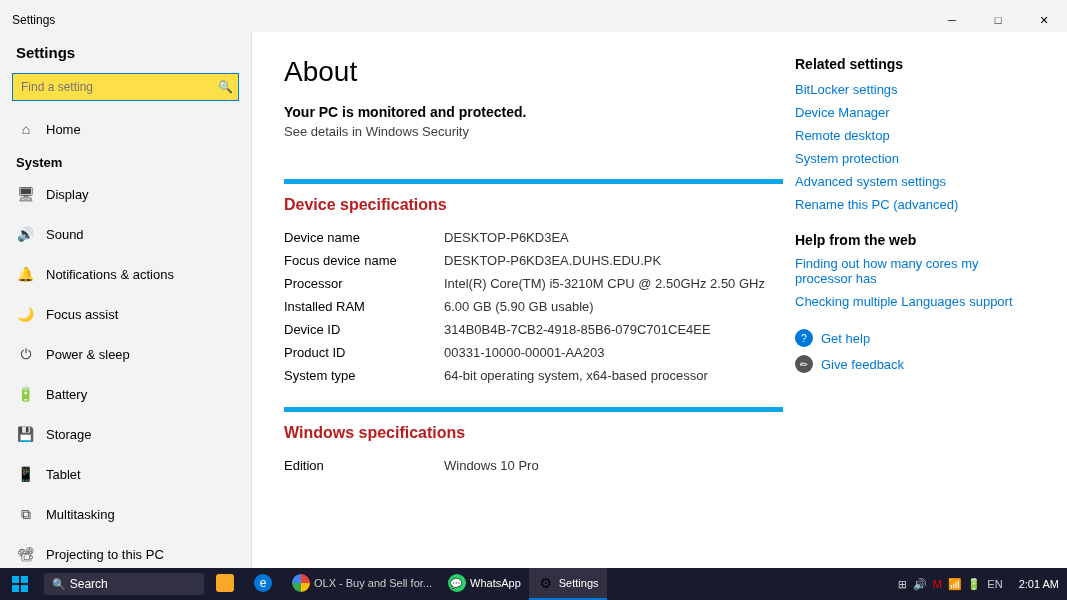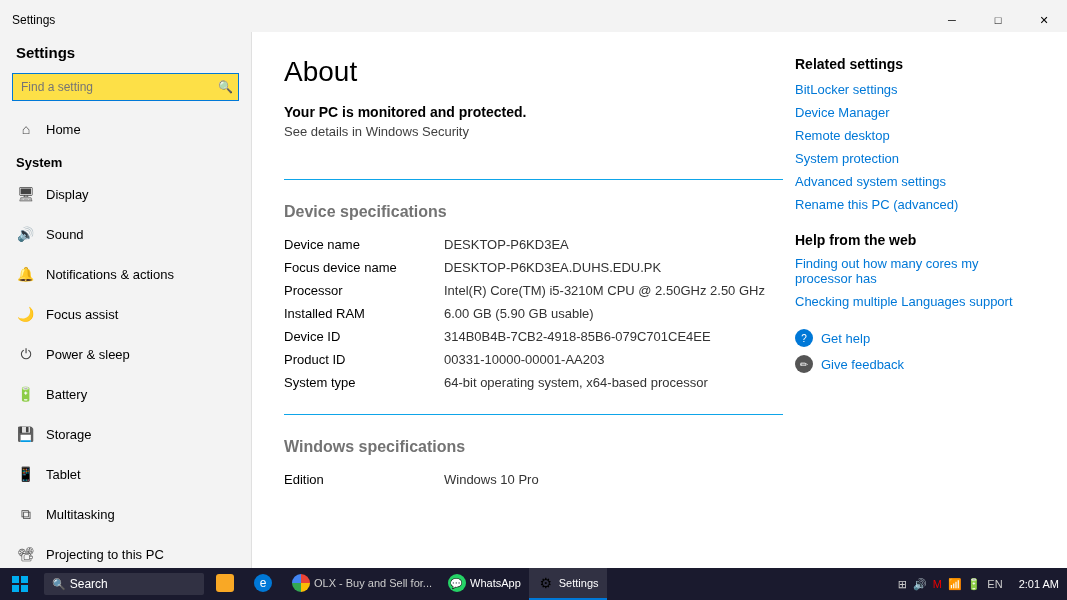--- a/index.html
+++ b/index.html
@@ -27,21 +27,21 @@
 
     
     .content { flex: 1; background: #fff; overflow-y: auto; padding: 24px 32px; display: flex; gap: 12px; }
     .content-main { flex: 1; }
     .content-sidebar { width: 240px; flex-shrink: 0; }
 
     .page-title { font-size: 28px; font-weight: 300; color: #000; margin-bottom: 16px; }
     .pc-status { font-size: 14px; font-weight: 600; color: #000; margin-bottom: 4px; }
     .pc-status-link { color: #404040; text-decoration: none; font-size: 13px; cursor: pointer; margin-bottom: 20px; display: inline-block; }
 
-    .section-title { font-size: 16px; font-weight: 600; color: #737373; margin: 20px 0 12px 0; border-top: 1px solid #0ea5e9; padding-top: 23px; }
+    .section-title { font-size: 16px; font-weight: 600; color: #b91c1c; margin: 20px 0 12px 0; border-top: 5px solid #0ea5e9; padding-top: 12px; }
     .spec-table { width: 100%; border-collapse: collapse; }
     .spec-table tr td { padding: 4px 0; vertical-align: top; }
     .spec-table tr td:first-child { width: 160px; color: #000; font-weight: 400; font-size: 13px; }
     .spec-table tr td:last-child { color: #333; font-size: 13px; }
 
     .btn { padding: 6px 16px; border: 1px solid #999; background: #f0f0f0; cursor: pointer; font-size: 13px; color: #000; margin-top: 12px; margin-right: 8px; }
 
     
     .related-title { font-size: 14px; font-weight: 600; color: #000; margin-bottom: 10px; }
     .related-link { color: #0078d7; text-decoration: none; font-size: 13px; display: block; margin-bottom: 8px; cursor: pointer; }

